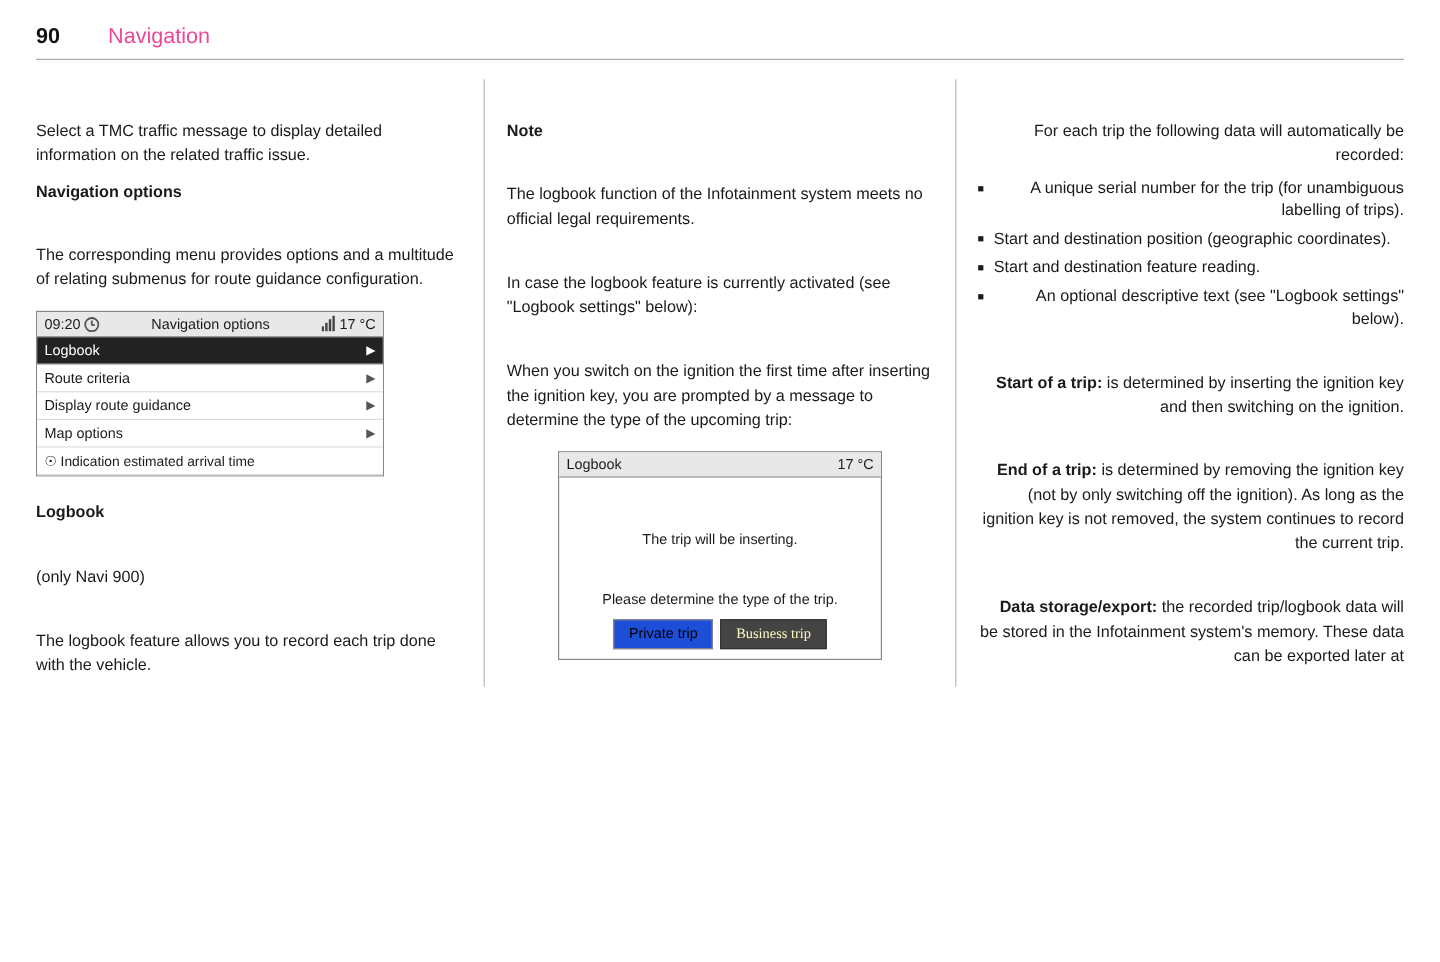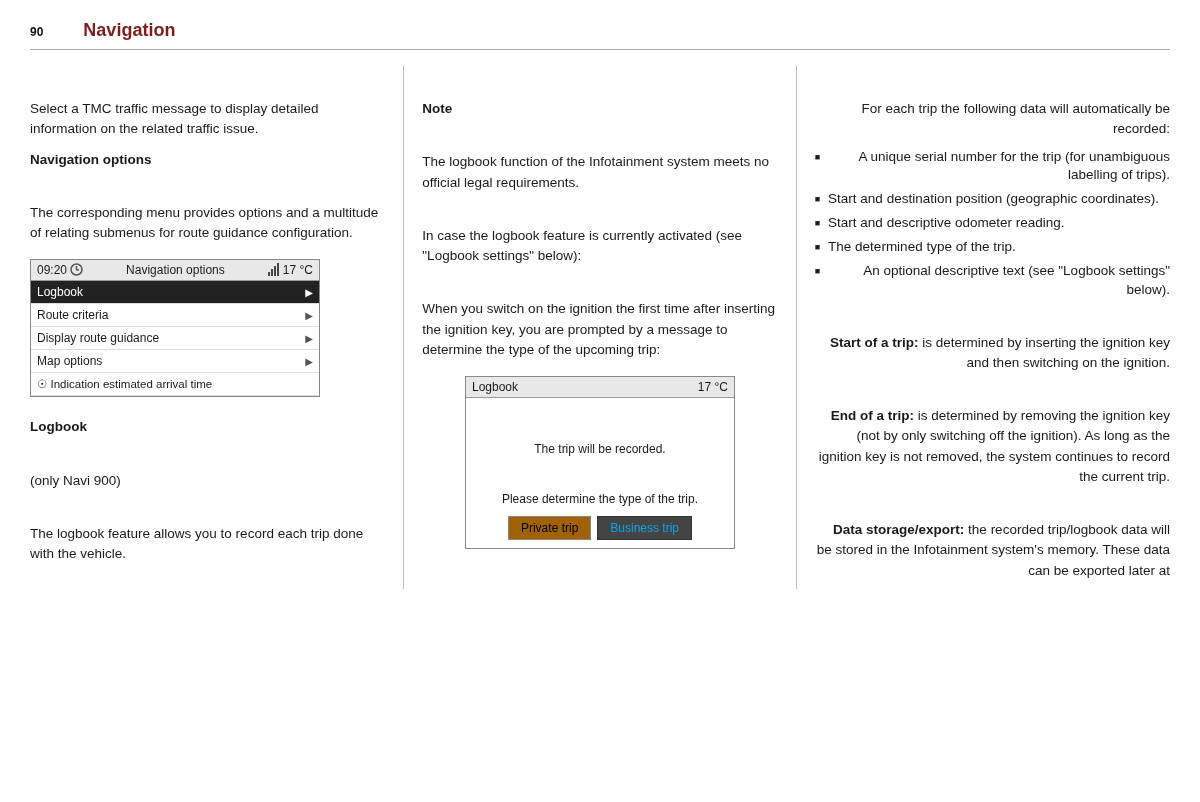--- a/index.html
+++ b/index.html
@@ -15,29 +15,29 @@
       padding: 20px 30px 20px 30px;
     }
     .page-header {
       display: flex;
       align-items: baseline;
       margin-bottom: 10px;
       padding-bottom: 8px;
       border-bottom: 1.5px solid #aaa;
     }
     .page-number {
-      font-size: 12px;
+      font-size: 18px;
       font-weight: bold;
       margin-right: 40px;
       color: #111;
     }
     .page-title {
       font-size: 18px;
-      font-weight: bold;
-      color: #7f1d1d;
+      font-weight: normal;
+      color: #ec4899;
     }
     .columns {
       display: flex;
       gap: 0;
       margin-top: 16px;
     }
     .col {
       flex: 1;
       padding: 0 18px;
       border-right: 1.5px solid #bbb;
@@ -76,21 +76,21 @@
       display: flex;
       justify-content: space-between;
       align-items: center;
       background: #e8e8e8;
       padding: 3px 6px;
       font-size: 12px;
       border-bottom: 1px solid #999;
     }
     .nav-screenshot-header .time {
       display: flex;
-      align-items: flex-start;
+      align-items: flex-end;
       gap: 3px;
     }
     .nav-screenshot-header .temp {
       display: flex;
       align-items: center;
       gap: 3px;
     }
     .nav-screenshot-menu {
       background: #fff;
     }
@@ -144,27 +144,28 @@
     .logbook-buttons {
       display: flex;
       gap: 6px;
       justify-content: center;
       margin-top: 8px;
     }
     .logbook-btn {
       padding: 4px 12px;
       font-size: 12px;
       border: 1px solid #888;
-      background: #a16207;
+      background: #1d4ed8;
       cursor: pointer;
     }
     .logbook-btn.active {
       background: #444;
-      color: #0ea5e9;
+      color: #fef9c3;
       border-color: #333;
+      font-family: Liberation Serif, serif;
     }
     .bullet-list {
       list-style: none;
       padding: 0;
       margin: 6px 0 10px 0;
     }
     .bullet-list li {
       display: flex;
       align-items: flex-start;
       margin-bottom: 5px;
@@ -255,45 +256,42 @@
       <p>In case the logbook feature is currently activated (see "Logbook settings" below):</p>
 
       <p>When you switch on the ignition the first time after inserting the ignition key, you are prompted by a message to determine the type of the upcoming trip:</p>
 
       <div class="logbook-screenshot">
         <div class="logbook-screenshot-header">
           <span>Logbook</span>
           <span>17 °C</span>
         </div>
         <div class="logbook-screenshot-body">
-          <p>The trip will be recorded.</p>
+          <p>The trip will be inserting.</p>
           <p>Please determine the type of the trip.</p>
           <div class="logbook-buttons">
             <button class="logbook-btn">Private trip</button>
             <button class="logbook-btn active">Business trip</button>
           </div>
         </div>
       </div>
     </div>
 
     <div class="col">
       <p>For each trip the following data will automatically be recorded:</p>
 
       <ul class="bullet-list">
         <li>
             <span>A unique serial number for the trip (for unambiguous labelling of trips).</span>
           </li>
         <li>
             <span>Start and destination position (geographic coordinates).</span>
           </li>
         <li>
-            <span>Start and descriptive odometer reading.</span>
-          </li>
-        <li>
-            <span>The determined type of the trip.</span>
+            <span>Start and destination feature reading.</span>
           </li>
         <li>
             <span>An optional descriptive text (see "Logbook settings" below).</span>
           </li>
       </ul>
 
       <p>
         <span class="bold-term">Start of a trip:</span><span> is determined by inserting the ignition key and then switching on the ignition.</span>
       </p>
 

